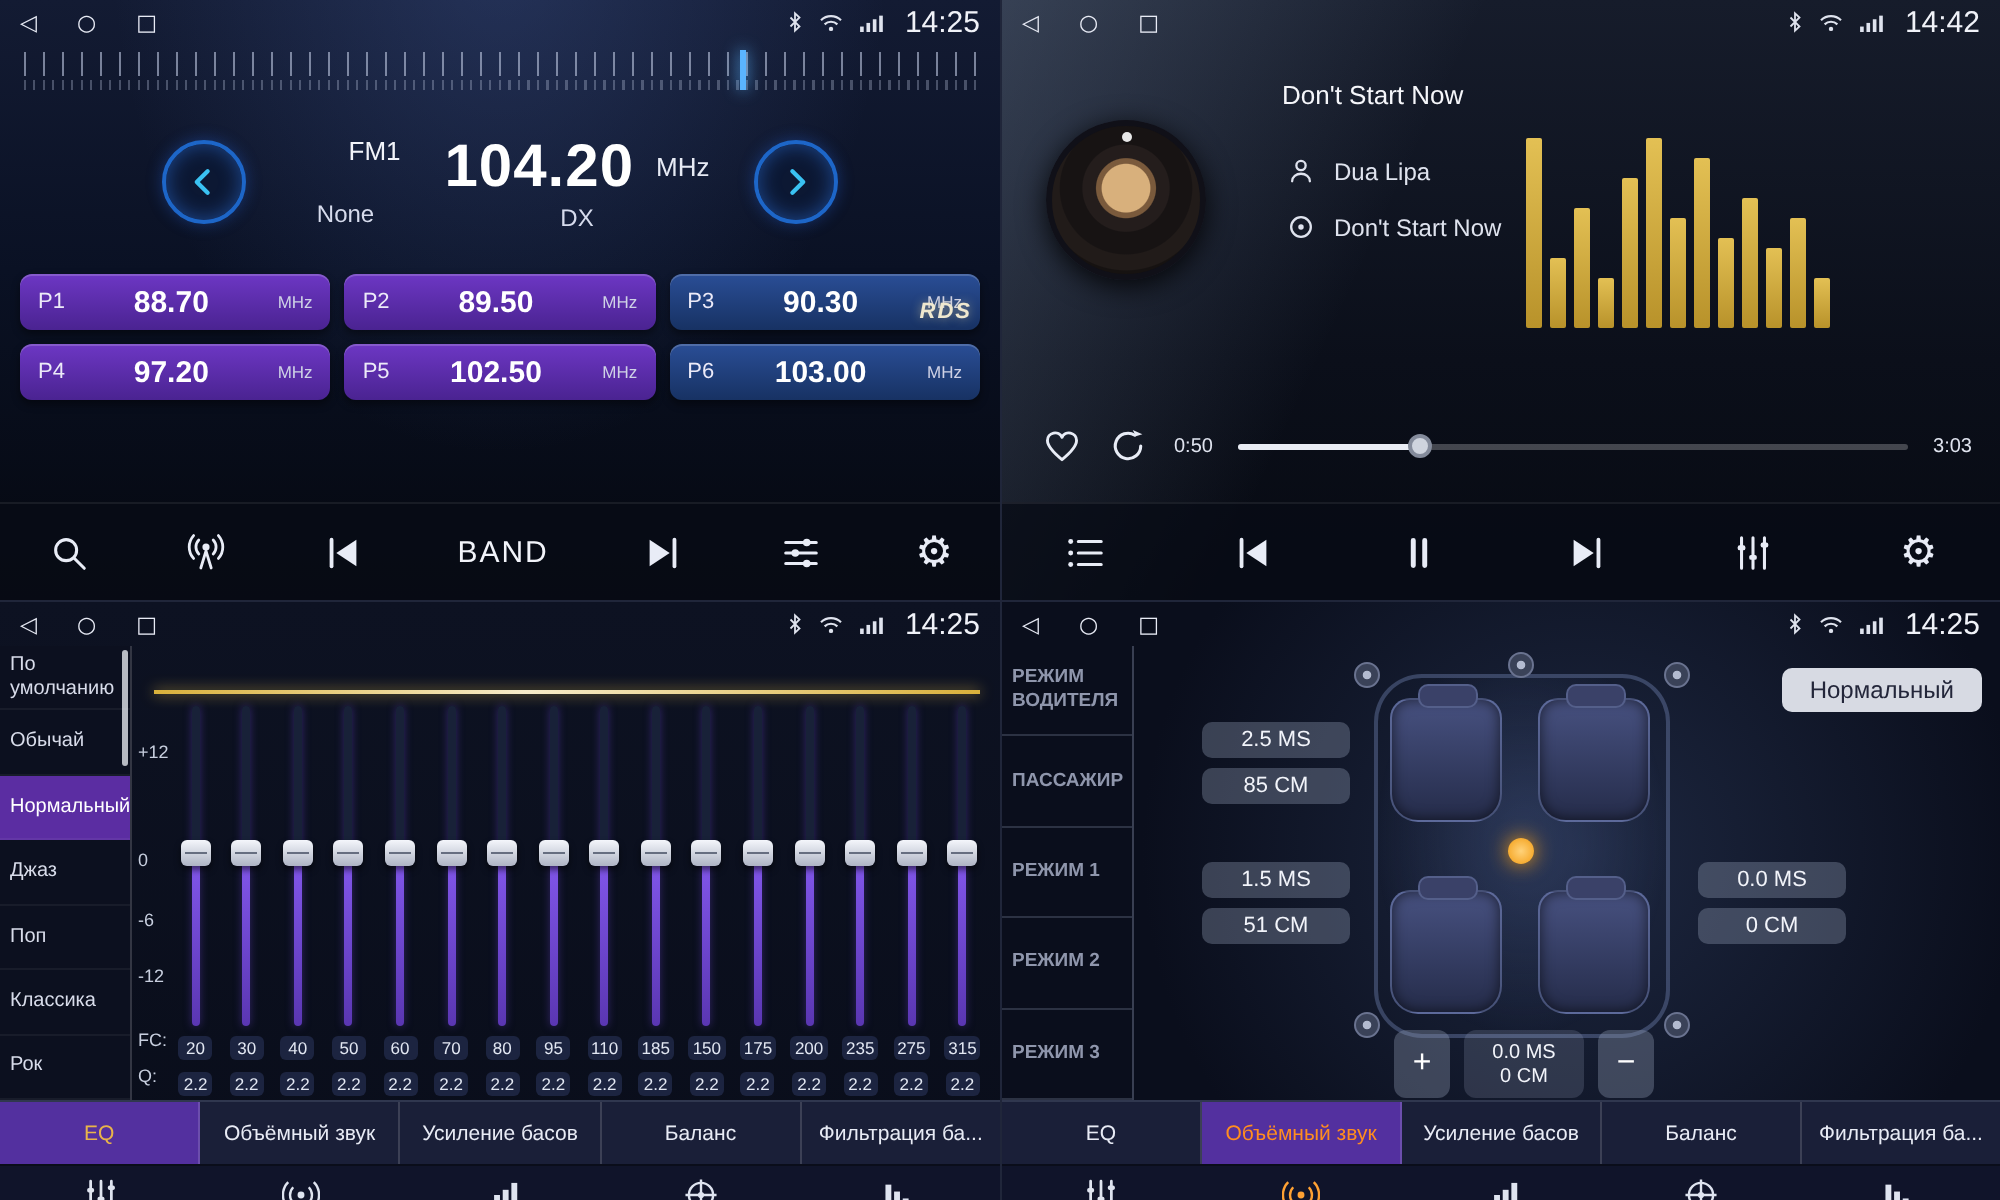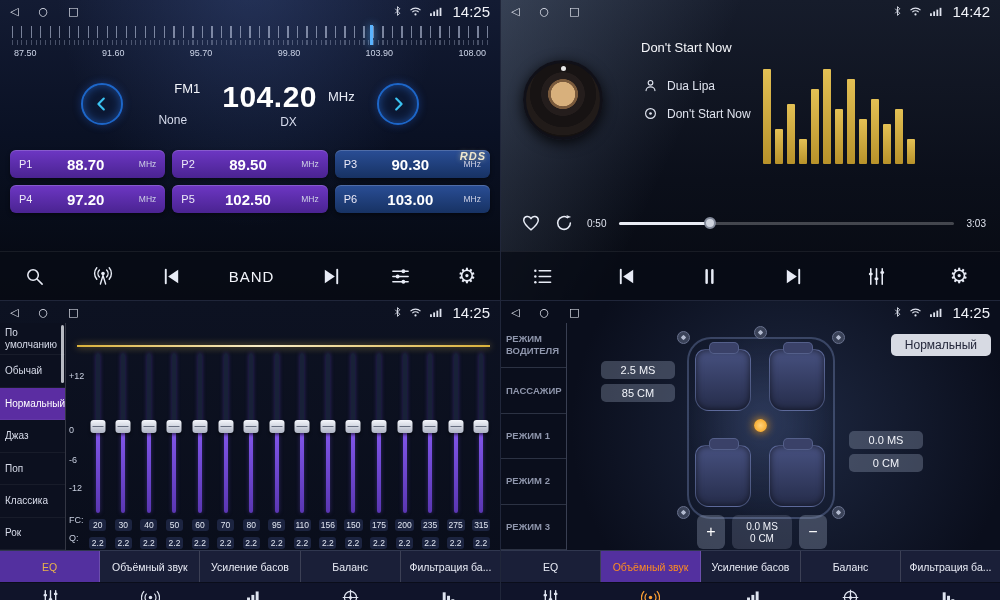--- a/index.html
+++ b/index.html
@@ -153,29 +153,20 @@
           </svg>
         <span class="time">14:25</span>
       </div>
     </div>
 
     <div class="ruler">
       <div class="ticks-major"></div>
       <div class="ticks-minor"></div>
       <div class="freq-pointer"></div>
     </div>
-    <div class="scale-labels">
-
-    <span>87.50</span>
-        <span>91.60</span>
-        <span>95.70</span>
-        <span>99.80</span>
-        <span>103.90</span>
-        <span>108.00</span>
-      </div>
 
     <div class="tuner">
       <div class="tune-btn">
         <svg class="ic" width="18" height="18" viewBox="0 0 20 20" fill="none" stroke="#3ac2f2" stroke-width="2.4" stroke-linecap="round" stroke-linejoin="round">
             <path d="M12 4l-6 6 6 6"></path>
           </svg>
       </div>
       <div class="band-col">
         <span class="band-name">FM1</span>
         <span class="band-sub">None</span>
@@ -501,21 +492,21 @@
 
       <div class="eq-cell"><span class="val-chip">20</span></div>
           <div class="eq-cell"><span class="val-chip">30</span></div>
           <div class="eq-cell"><span class="val-chip">40</span></div>
           <div class="eq-cell"><span class="val-chip">50</span></div>
           <div class="eq-cell"><span class="val-chip">60</span></div>
           <div class="eq-cell"><span class="val-chip">70</span></div>
           <div class="eq-cell"><span class="val-chip">80</span></div>
           <div class="eq-cell"><span class="val-chip">95</span></div>
           <div class="eq-cell"><span class="val-chip">110</span></div>
-          <div class="eq-cell"><span class="val-chip">156</span></div>
+          <div class="eq-cell"><span class="val-chip">185</span></div>
           <div class="eq-cell"><span class="val-chip">150</span></div>
           <div class="eq-cell"><span class="val-chip">175</span></div>
           <div class="eq-cell"><span class="val-chip">200</span></div>
           <div class="eq-cell"><span class="val-chip">235</span></div>
           <div class="eq-cell"><span class="val-chip">275</span></div>
           <div class="eq-cell"><span class="val-chip">315</span></div>
         </div>
       <span class="row-label q-label">Q:</span>
       <div class="vals q-vals">
 
@@ -635,20 +626,24 @@
       <div class="spk s-rl"></div>
       <div class="spk s-rr"></div>
       <div class="spk s-c"></div>
       <div class="listen-dot"></div>
     </div>
 
     <div class="delay-card d-fl">
       <div class="chip">2.5 MS</div>
       <div class="chip">85 CM</div>
     </div>
+    <div class="delay-card d-rl">
+      <div class="chip">1.5 MS</div>
+      <div class="chip">51 CM</div>
+    </div>
     <div class="delay-card d-rr">
       <div class="chip">0.0 MS</div>
       <div class="chip">0 CM</div>
     </div>
 
     <div class="stepper">
       <div class="step-btn">
           <span>+</span>
         </div>
       <div class="step-val">

